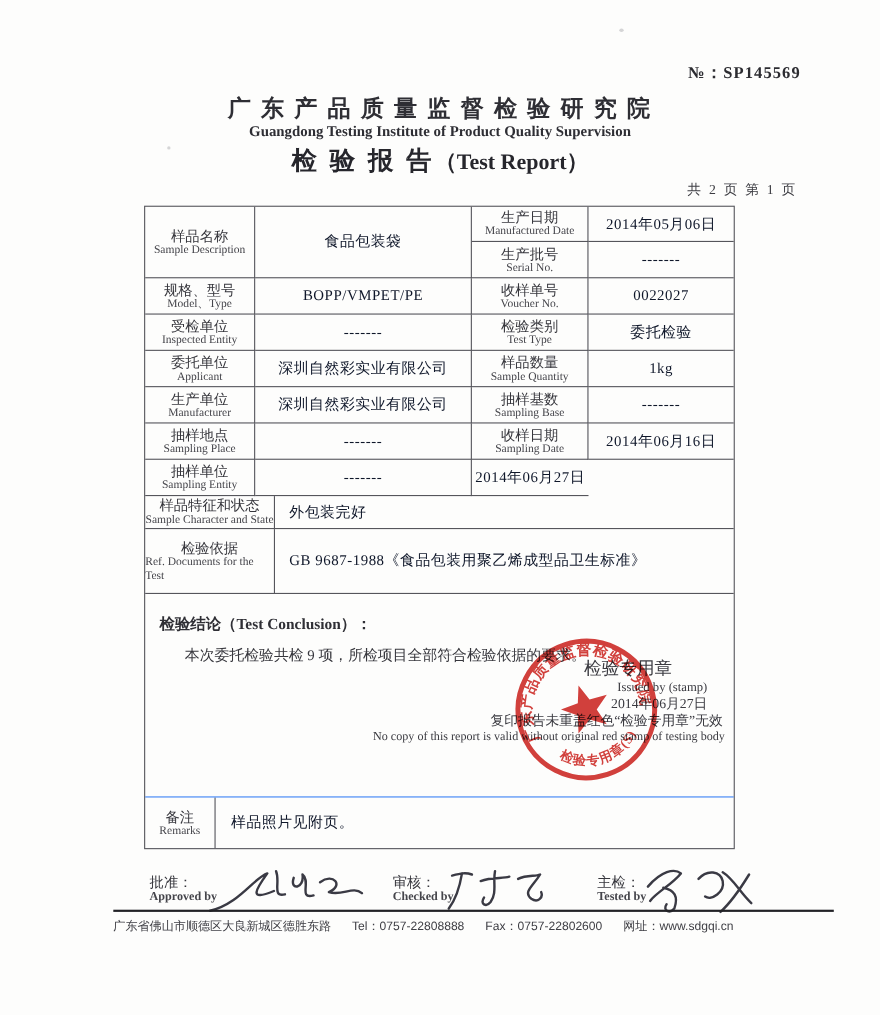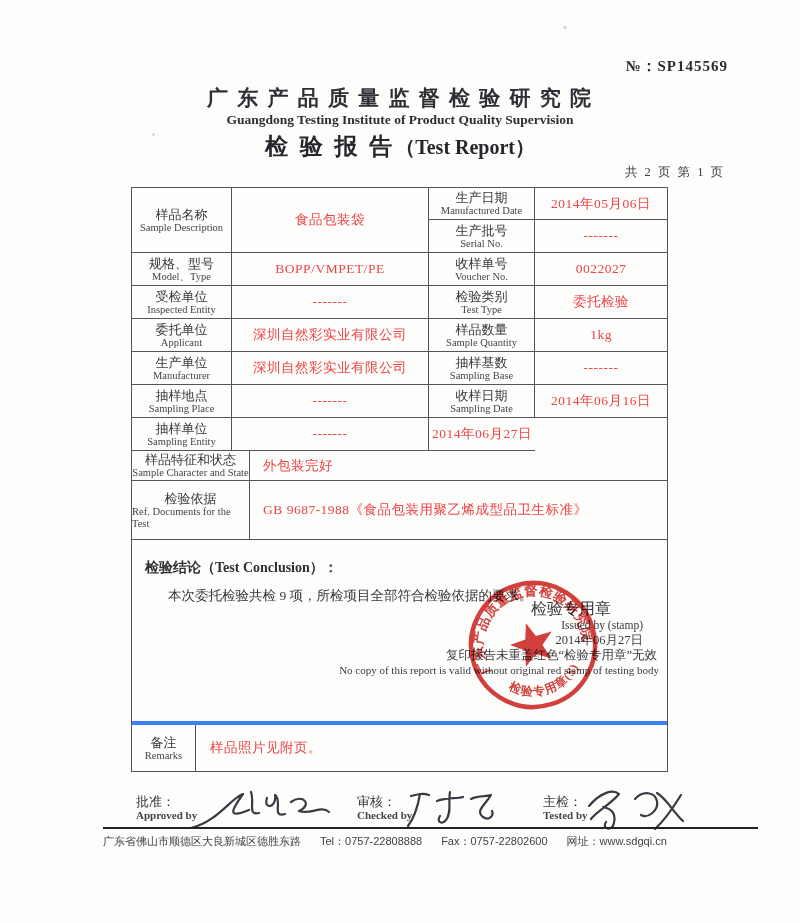--- a/index.html
+++ b/index.html
@@ -29,26 +29,26 @@
   .secA{display:grid;grid-template-columns:100px 197px 106px 132px;grid-template-rows:32px 33px 33px 33px 33px 33px 33px 33px;}
   .secB{display:grid;grid-template-columns:118px 417px;grid-template-rows:30px 59px;}
   .secD{display:grid;grid-template-columns:64px 471px;grid-template-rows:46px;}
   .cell{box-sizing:border-box;border-right:1px solid #55555b;border-bottom:1px solid #55555b;
     display:flex;flex-direction:column;align-items:center;justify-content:center;overflow:hidden;}
   .cell.c4,.secB .cell.c2,.secD .cell.c2{border-right:none;}
   .secD .cell{border-bottom:none;}
   .rsp2{grid-row:span 2;}
   .cell .cn{font-size:13px;color:#36363c;line-height:15px;}
   .cell .en{font-size:10.5px;color:#45454b;line-height:12px;}
-  .cell.value{font-size:13.5px;color:#ef4444;letter-spacing:0.5px;}
+  .cell.value{font-size:13.5px;color:#0f172a;letter-spacing:0.5px;}
   .cell.value.left{align-items:flex-start;padding-left:13px;text-align:left;}
   .dash{letter-spacing:1px;color:#4a4a50;}
 
   
-  .secC{position:relative;height:185px;border-bottom:4px solid #3b82f6;}
+  .secC{position:relative;height:185px;border-bottom:1px solid #3b82f6;}
   .conc-heading{position:absolute;left:13px;top:19px;font-size:14px;font-weight:bold;color:#2f2f35;}
   .conc-body{position:absolute;left:36px;top:47px;font-size:13.5px;color:#37373d;}
   .stamp-text{position:absolute;right:8px;top:60px;text-align:right;color:#3a3a40;}
   .stamp-text .l1{font-size:16px;line-height:17px;margin-right:48px;}
   .stamp-text .l2{font-size:11.5px;line-height:16px;margin-right:16px;}
   .stamp-text .l3{font-size:12.5px;line-height:15px;margin-right:16px;}
   .stamp-text .l4{font-size:12.5px;line-height:15px;margin-right:2px;}
   .stamp-text .l5{font-size:11px;line-height:14px;margin-right:0;}
   .stamp-svg{position:absolute;left:333px;top:37px;transform:rotate(-18deg);mix-blend-mode:multiply;opacity:0.93;}
 

